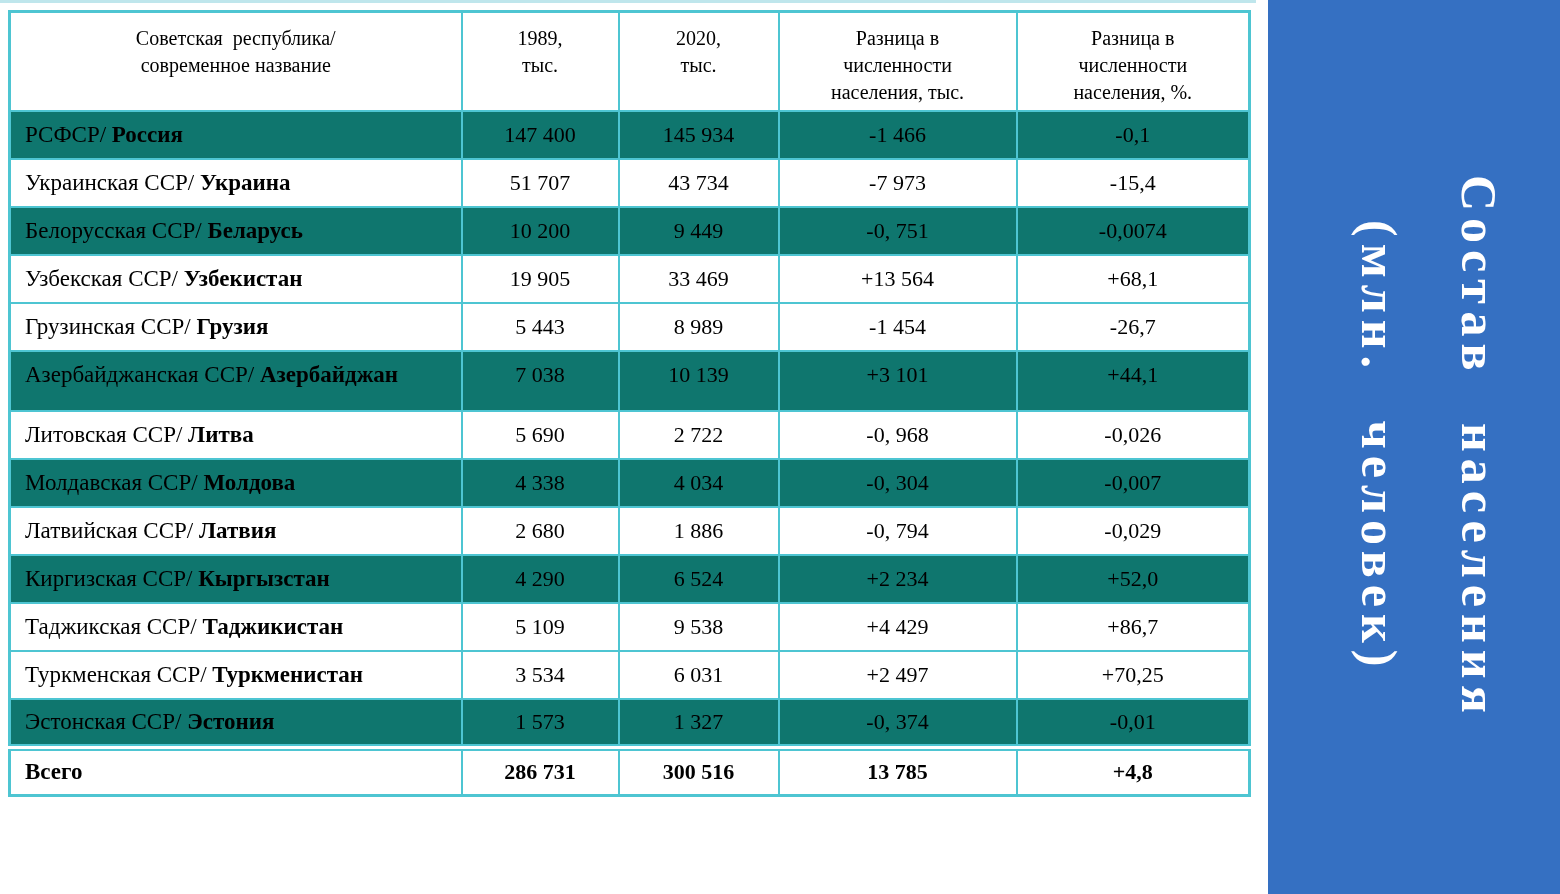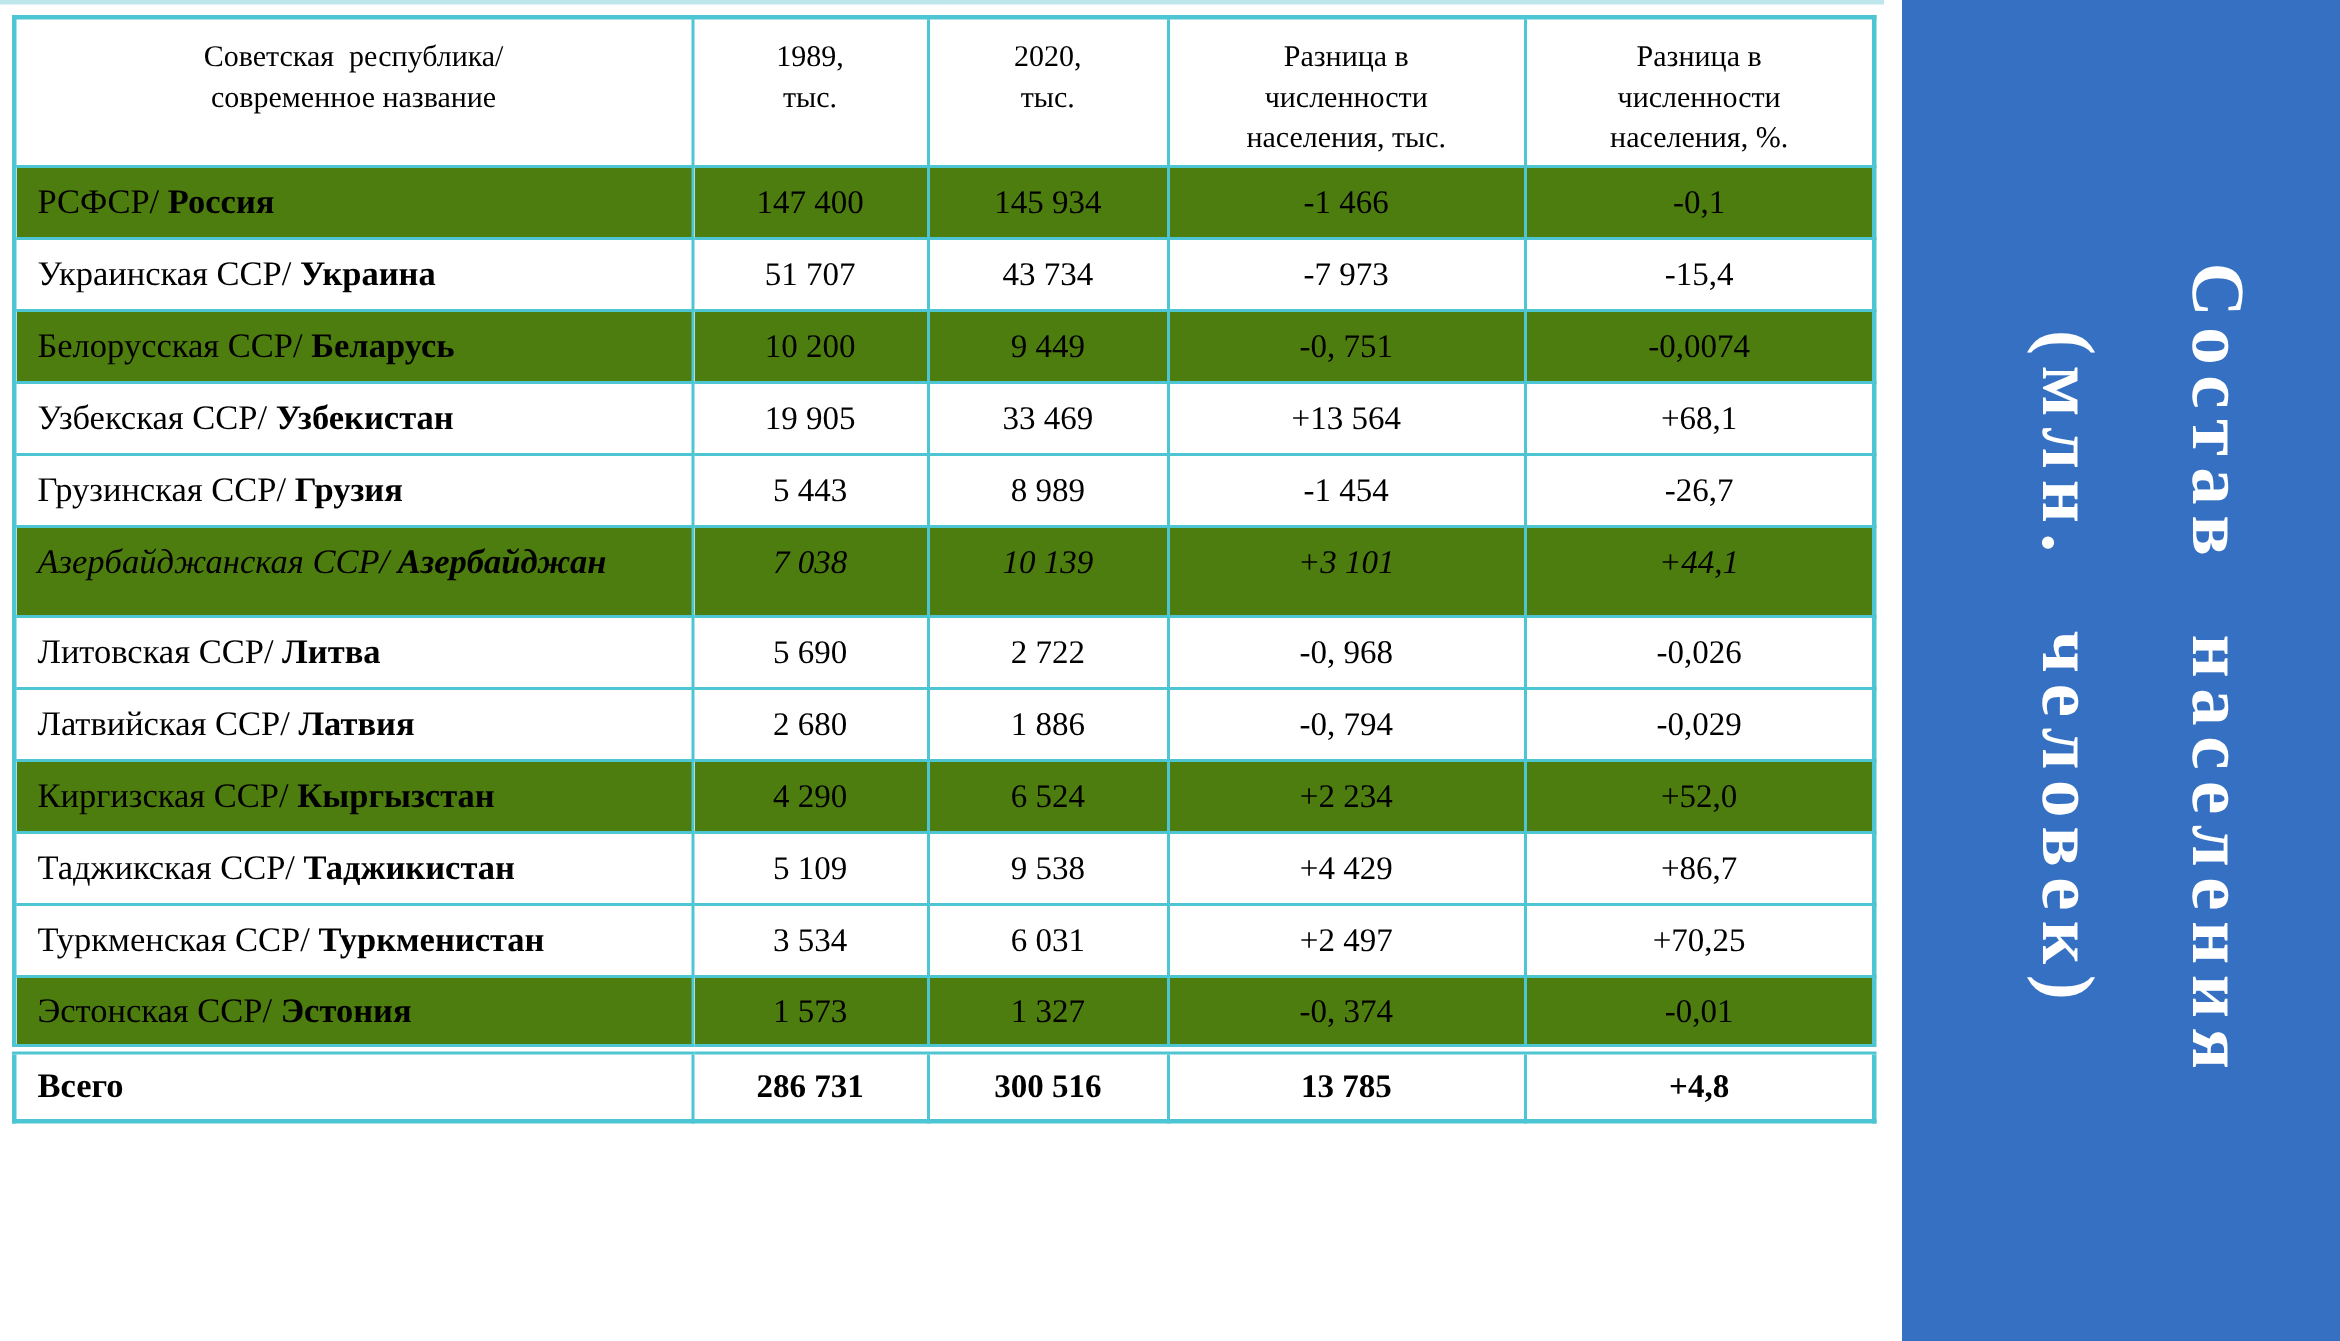--- a/index.html
+++ b/index.html
@@ -38,27 +38,26 @@
     font-size:22px;
     height:48px;
     padding:2px 6px;
   }
   .pop-table td.name{
     text-align:left;
     padding-left:14px;
     font-size:23px;
   }
   .pop-table td.num{text-align:center;}
-  .pop-table tr.shaded td{background:#4d7c0f;}
+  .pop-table tr.shaded td{background:#0f766e;}
   .pop-table tr.plain td{background:#ffffff;}
   .pop-table tr.tall td{
     height:60px;
     vertical-align:top;
     padding-top:10px;
-    font-style:italic;
   }
   .pop-table tr.total td{
     background:#ffffff;
     font-weight:bold;
     border-top:7px double #4ec5d2;
     height:48px;
   }
   .bold{font-weight:bold;}
   .sidebar{
     position:absolute;left:1268px;top:0;width:292px;height:894px;
@@ -151,20 +150,27 @@
     <td class="num">+3 101</td>
     <td class="num">+44,1</td>
   </tr>
       <tr class="plain">
     <td class="name"><span>Литовская ССР/</span> <span class="bold">Литва</span></td>
     <td class="num">5 690</td>
     <td class="num">2 722</td>
     <td class="num">-0, 968</td>
     <td class="num">-0,026</td>
   </tr>
+      <tr class="shaded">
+    <td class="name"><span>Молдавская ССР/</span> <span class="bold">Молдова</span></td>
+    <td class="num">4 338</td>
+    <td class="num">4 034</td>
+    <td class="num">-0, 304</td>
+    <td class="num">-0,007</td>
+  </tr>
       <tr class="plain">
     <td class="name"><span>Латвийская ССР/</span> <span class="bold">Латвия</span></td>
     <td class="num">2 680</td>
     <td class="num">1 886</td>
     <td class="num">-0, 794</td>
     <td class="num">-0,029</td>
   </tr>
       <tr class="shaded">
     <td class="name"><span>Киргизская ССР/</span> <span class="bold">Кыргызстан</span></td>
     <td class="num">4 290</td>

